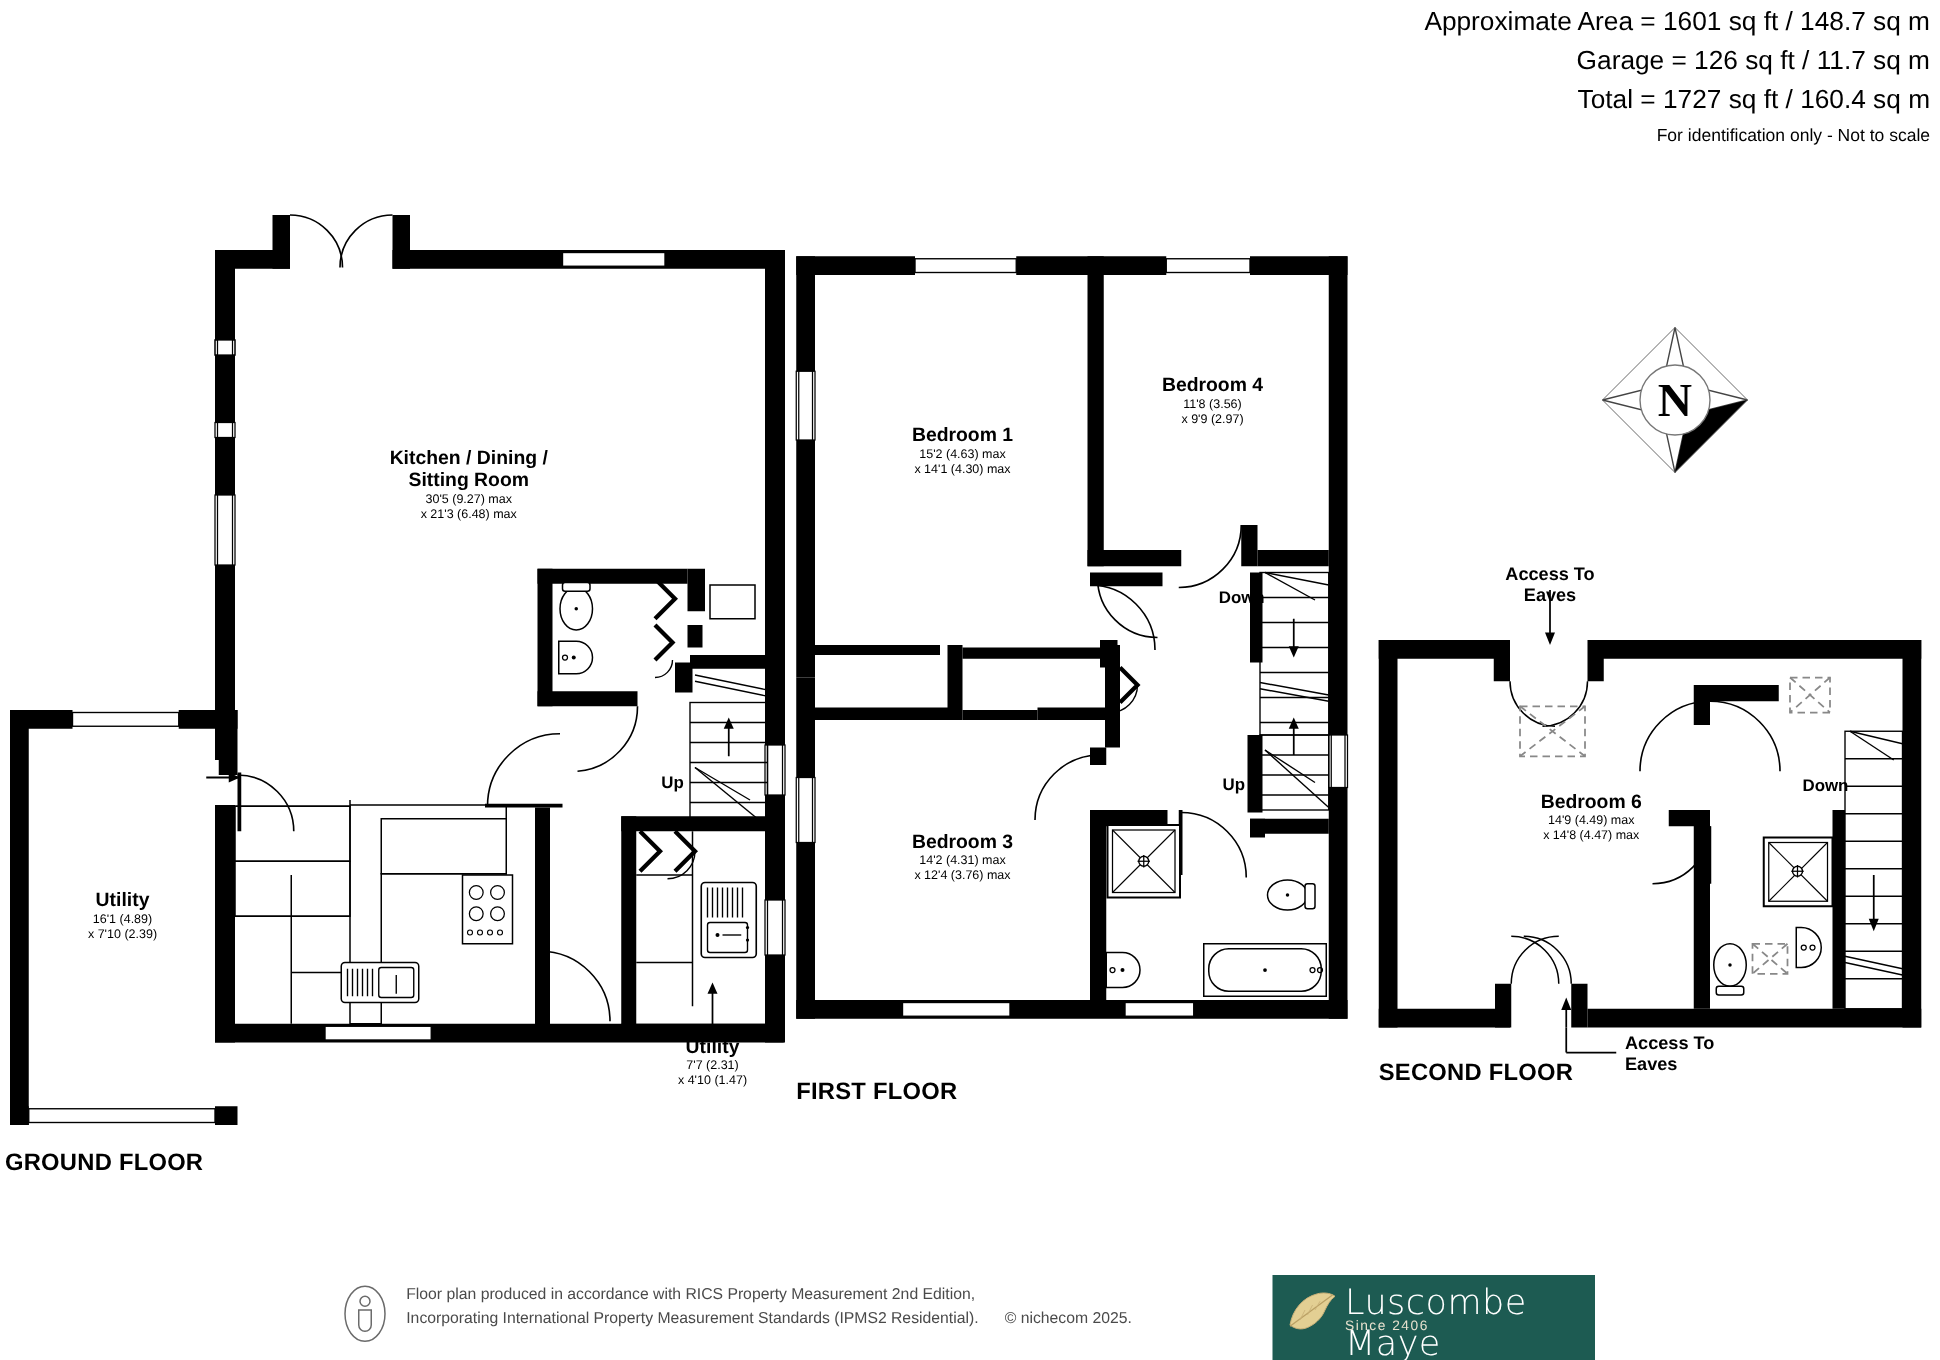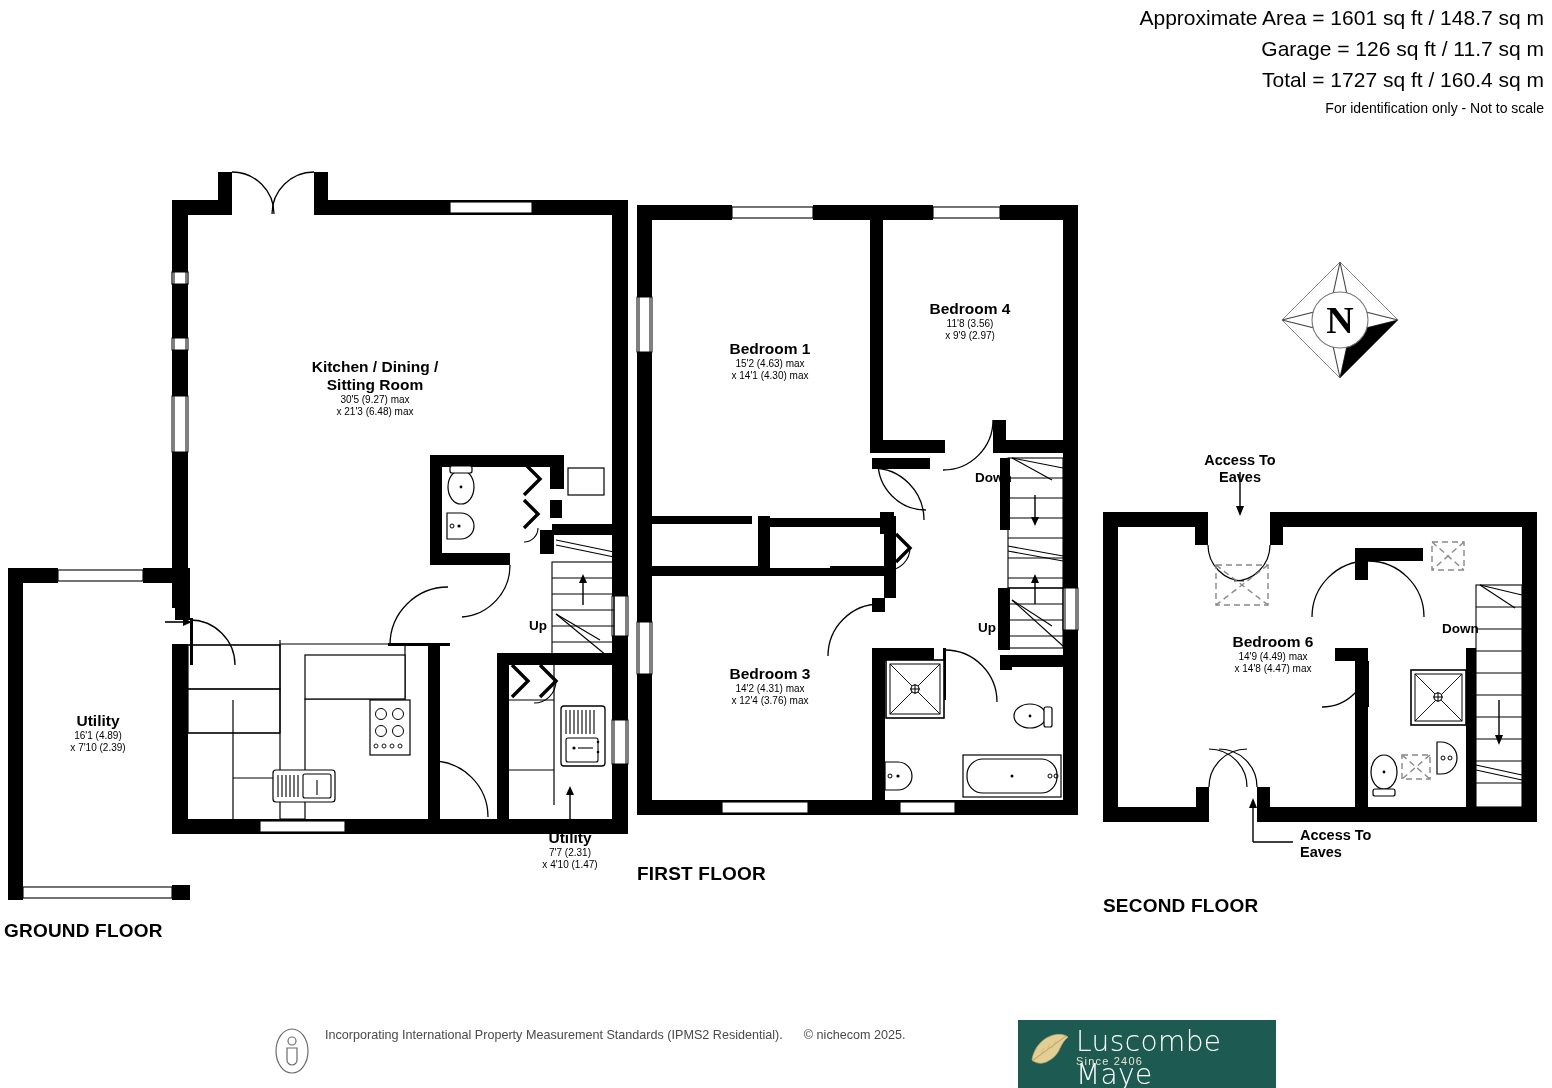--- a/index.html
+++ b/index.html
@@ -493,29 +493,30 @@
   <div>Eaves</div>
 </div>
 
 <div class="stair-t" style="left:529px;top:618px;">Up</div>
 <div class="stair-t" style="left:975px;top:470px;">Down</div>
 <div class="stair-t" style="left:978px;top:620px;">Up</div>
 <div class="stair-t" style="left:1442px;top:621px;">Down</div>
 
 <div class="flabel" style="left:4px;top:920px;">GROUND FLOOR</div>
 <div class="flabel" style="left:637px;top:833px;margin-top:30px;">FIRST FLOOR</div>
-<div class="flabel" style="left:1103px;top:895px;">SECOND FLOOR</div>
+<div class="flabel" style="left:1103px;top:848px;">SECOND FLOOR</div>
 
 <div id="footer">
   <svg id="rics" viewBox="0 0 34 46">
     <ellipse cx="17" cy="23" rx="16" ry="22" fill="none" stroke="#6b6b6b" stroke-width="1.2"></ellipse>
     <circle cx="17" cy="13" r="4" fill="none" stroke="#6b6b6b" stroke-width="1.2"></circle>
     <path d="M12 20 h10 v12 a5 5 0 0 1 -10 0 z" fill="none" stroke="#6b6b6b" stroke-width="1.2"></path>
   </svg>
   <div class="ftxt">
+    <div>Floor plan produced in accordance with RICS Property Measurement 2nd Edition,</div>
     <div>
       <span>Incorporating International Property Measurement Standards (IPMS2 Residential).</span>
       <span style="display:inline-block;width:14px;"></span>
       <span>© nichecom 2025.</span>
     </div>
   </div>
 </div>
 
 <div id="logo">
   <svg id="leaf" width="44" height="40" viewBox="0 0 44 40">

